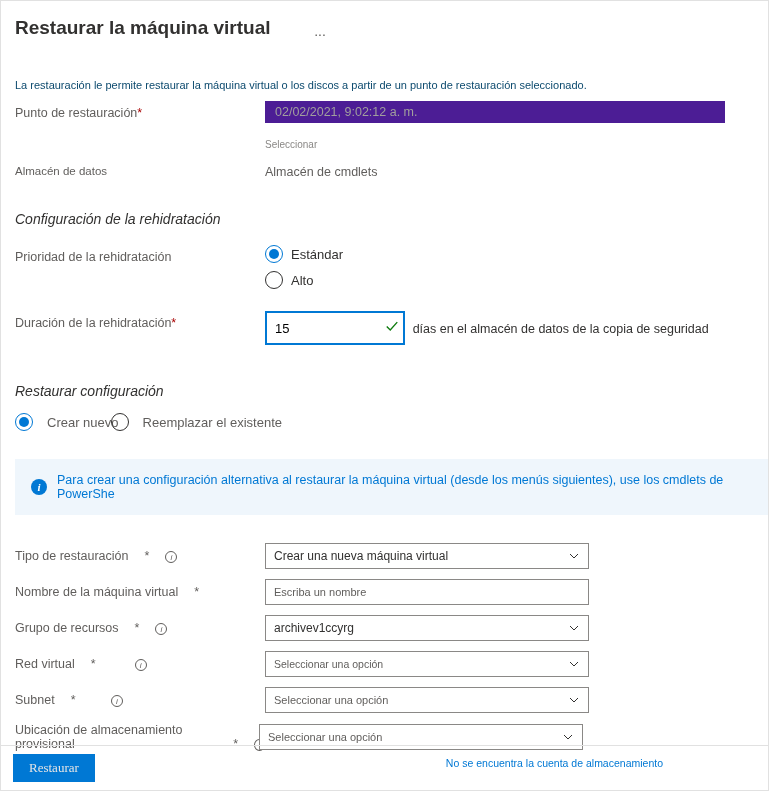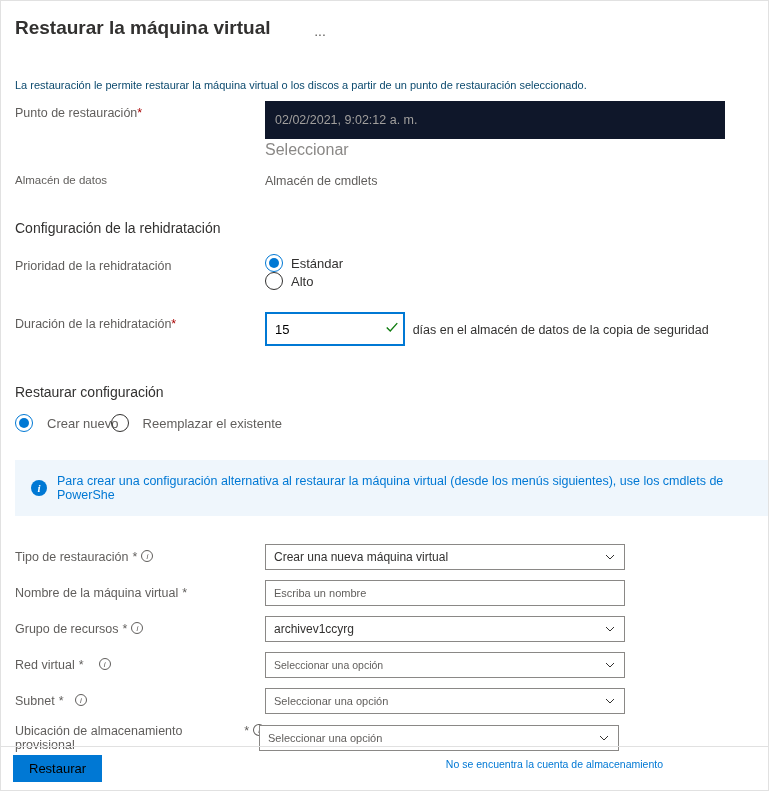--- a/index.html
+++ b/index.html
@@ -48,44 +48,46 @@
     width: 250px;
     color: #605e5c;
     font-size: 12.5px;
     padding-top: 5px;
   }
   .label-col .req { color: #a80000; }
   .input-col {
     flex: 1;
   }
   .disabled-box {
-    background: #0f172a;
+    background: #4c1d95;
     color: #a19f9d;
-    padding: 12px 10px;
+    padding: 4px 10px;
     font-size: 12.5px;
     width: 460px;
   }
   .tiny-link {
-    font-size: 16px;
+    font-size: 10px;
     color: #8a8886;
-    padding-top: 2px;
+    padding-top: 16px;
   }
   .static-val {
     color: #605e5c;
     font-size: 12.5px;
     padding-top: 5px;
   }
   .section-h {
     padding: 32px 14px 0 14px;
     font-size: 14px;
     color: #323130;
+    font-style: italic;
   }
   .radio-group {
     display: flex;
     flex-direction: column;
+    gap: 8px;
   }
   .radio-row {
     display: flex;
     align-items: center;
     gap: 8px;
     font-size: 13px;
     color: #323130;
   }
   .radio-outer {
     width: 18px; height: 18px;
@@ -158,35 +160,35 @@
   .form-row {
     display: flex;
     align-items: center;
     padding: 10px 14px 0 14px;
   }
   .form-row .lbl {
     width: 250px;
     font-size: 12.5px;
     color: #605e5c;
     display: flex;
-    align-items: flex-start;
-    gap: 4px;
+    align-items: flex-end;
+    gap: 16px;
   }
   .info-circ {
     width: 12px; height: 12px;
     border: 1px solid #605e5c;
     border-radius: 50%;
     display: inline-flex;
     align-items: center; justify-content: center;
     font-size: 8px;
     color: #605e5c;
     font-style: italic;
   }
   .select-box, .text-box {
-    width: 360px;
+    width: 324px;
     border: 1px solid #8a8886;
     padding: 5px 26px 5px 8px;
     font-size: 12px;
     color: #323130;
     position: relative;
     background: #fff;
     cursor: pointer;
   }
   .text-box { cursor: text; color: #605e5c; }
   .select-box .chev {
@@ -203,25 +205,26 @@
     text-align: right;
   }
   .footer {
     position: absolute;
     bottom: 0; left: 0; right: 0;
     border-top: 1px solid #e1e1e1;
     padding: 8px 12px;
   }
   .primary-btn {
     background: #0078d4;
-    color: #000000;
+    color: #e5e5e5;
     border: none;
     padding: 6px 16px;
     font-size: 13px;
     cursor: pointer;
+    font-family: Liberation Serif, serif;
   }
   .first-form { padding-top: 28px; }
   .tight-label { font-size: 11.5px; }
 </style>
 </head>
 <body>
 
 <div class="panel">
 
   <div class="header">

